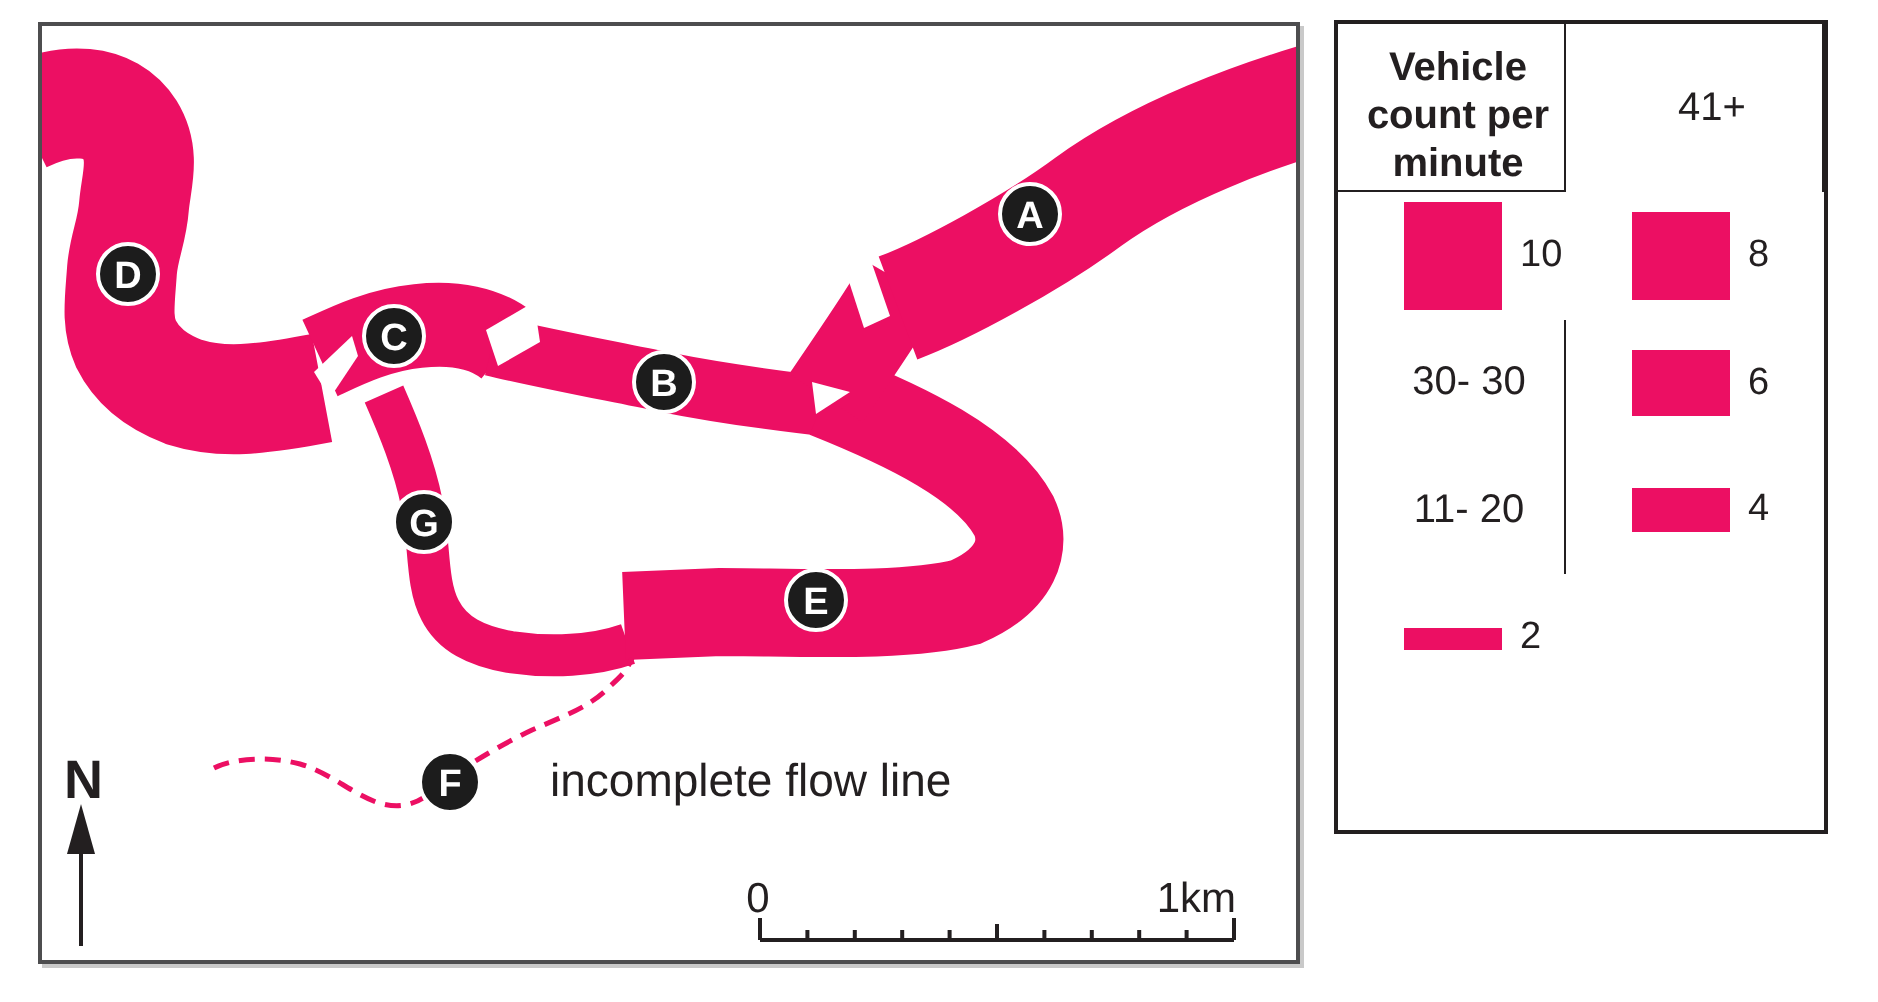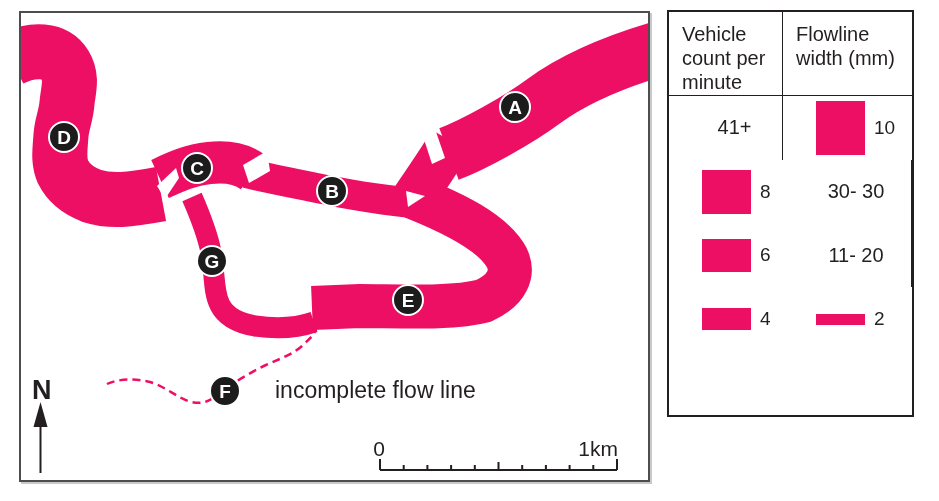--- a/index.html
+++ b/index.html
@@ -24,21 +24,21 @@
   .scaletext { fill:var(--ink); font-size:21px; }
   .inkstroke { stroke:var(--ink); stroke-width:2; fill:none; }
   .nhead { fill:var(--ink); }
   
   .legend {
     position:absolute; left:667px; top:10px; width:247px; height:407px;
     box-sizing:border-box; border:2px solid var(--ink); background:#fff;
     display:grid; grid-template-columns:114px 1fr; grid-template-rows:84px repeat(5,1fr);
   }
   .lg-cell { display:flex; align-items:center;padding-left:24px; }
-  .lg-h { font-weight:normal; font-size:20px; line-height:1.2; align-items:flex-start; padding:10px 6px 0 13px; }
+  .lg-h { font-weight:bold; font-size:20px; line-height:1.2; align-items:flex-start; padding:10px 6px 0 13px;text-align:center; }
   .lg-colsep { border-right:1.5px solid var(--ink); }
   .lg-hsep { border-bottom:1.5px solid var(--ink); }
   .lg-count { justify-content:center; font-size:20px; padding-right:6px; }
   .lg-flowcell { padding-left:33px; }
   .swatch { width:49px; background:var(--flow); }
   .lg-num { font-size:19px; margin-left:9px; }
 </style>
 </head>
 <body>
 
@@ -102,21 +102,20 @@
       <g>
         <path class="inkstroke" d="M359 457 H596 M359 457 V446 M382.7 457 V452 M406.4 457 V452 M430.1 457 V452 M453.8 457 V452 M477.5 457 V449 M501.2 457 V452 M524.9 457 V452 M548.6 457 V452 M572.3 457 V452 M596 457 V446"></path>
         <text class="scaletext" x="358" y="443" text-anchor="middle">0</text>
         <text class="scaletext" x="597" y="443" text-anchor="end">1km</text>
       </g>
     </svg>
   </div>
 
   <div class="legend">
     <div class="lg-cell lg-h lg-colsep lg-hsep">Vehicle count per minute</div>
-    <div class="lg-cell lg-h lg-hsep">Flowline width (mm)</div>
 
     <div class="lg-cell lg-count lg-colsep">41+</div>
     <div class="lg-cell lg-flowcell">
       <div class="swatch" style="height:54px"></div>
       <div class="lg-num">10</div>
     </div>
 
     <div class="lg-cell lg-flowcell">
       <div class="swatch" style="height:44px"></div>
       <div class="lg-num">8</div>

